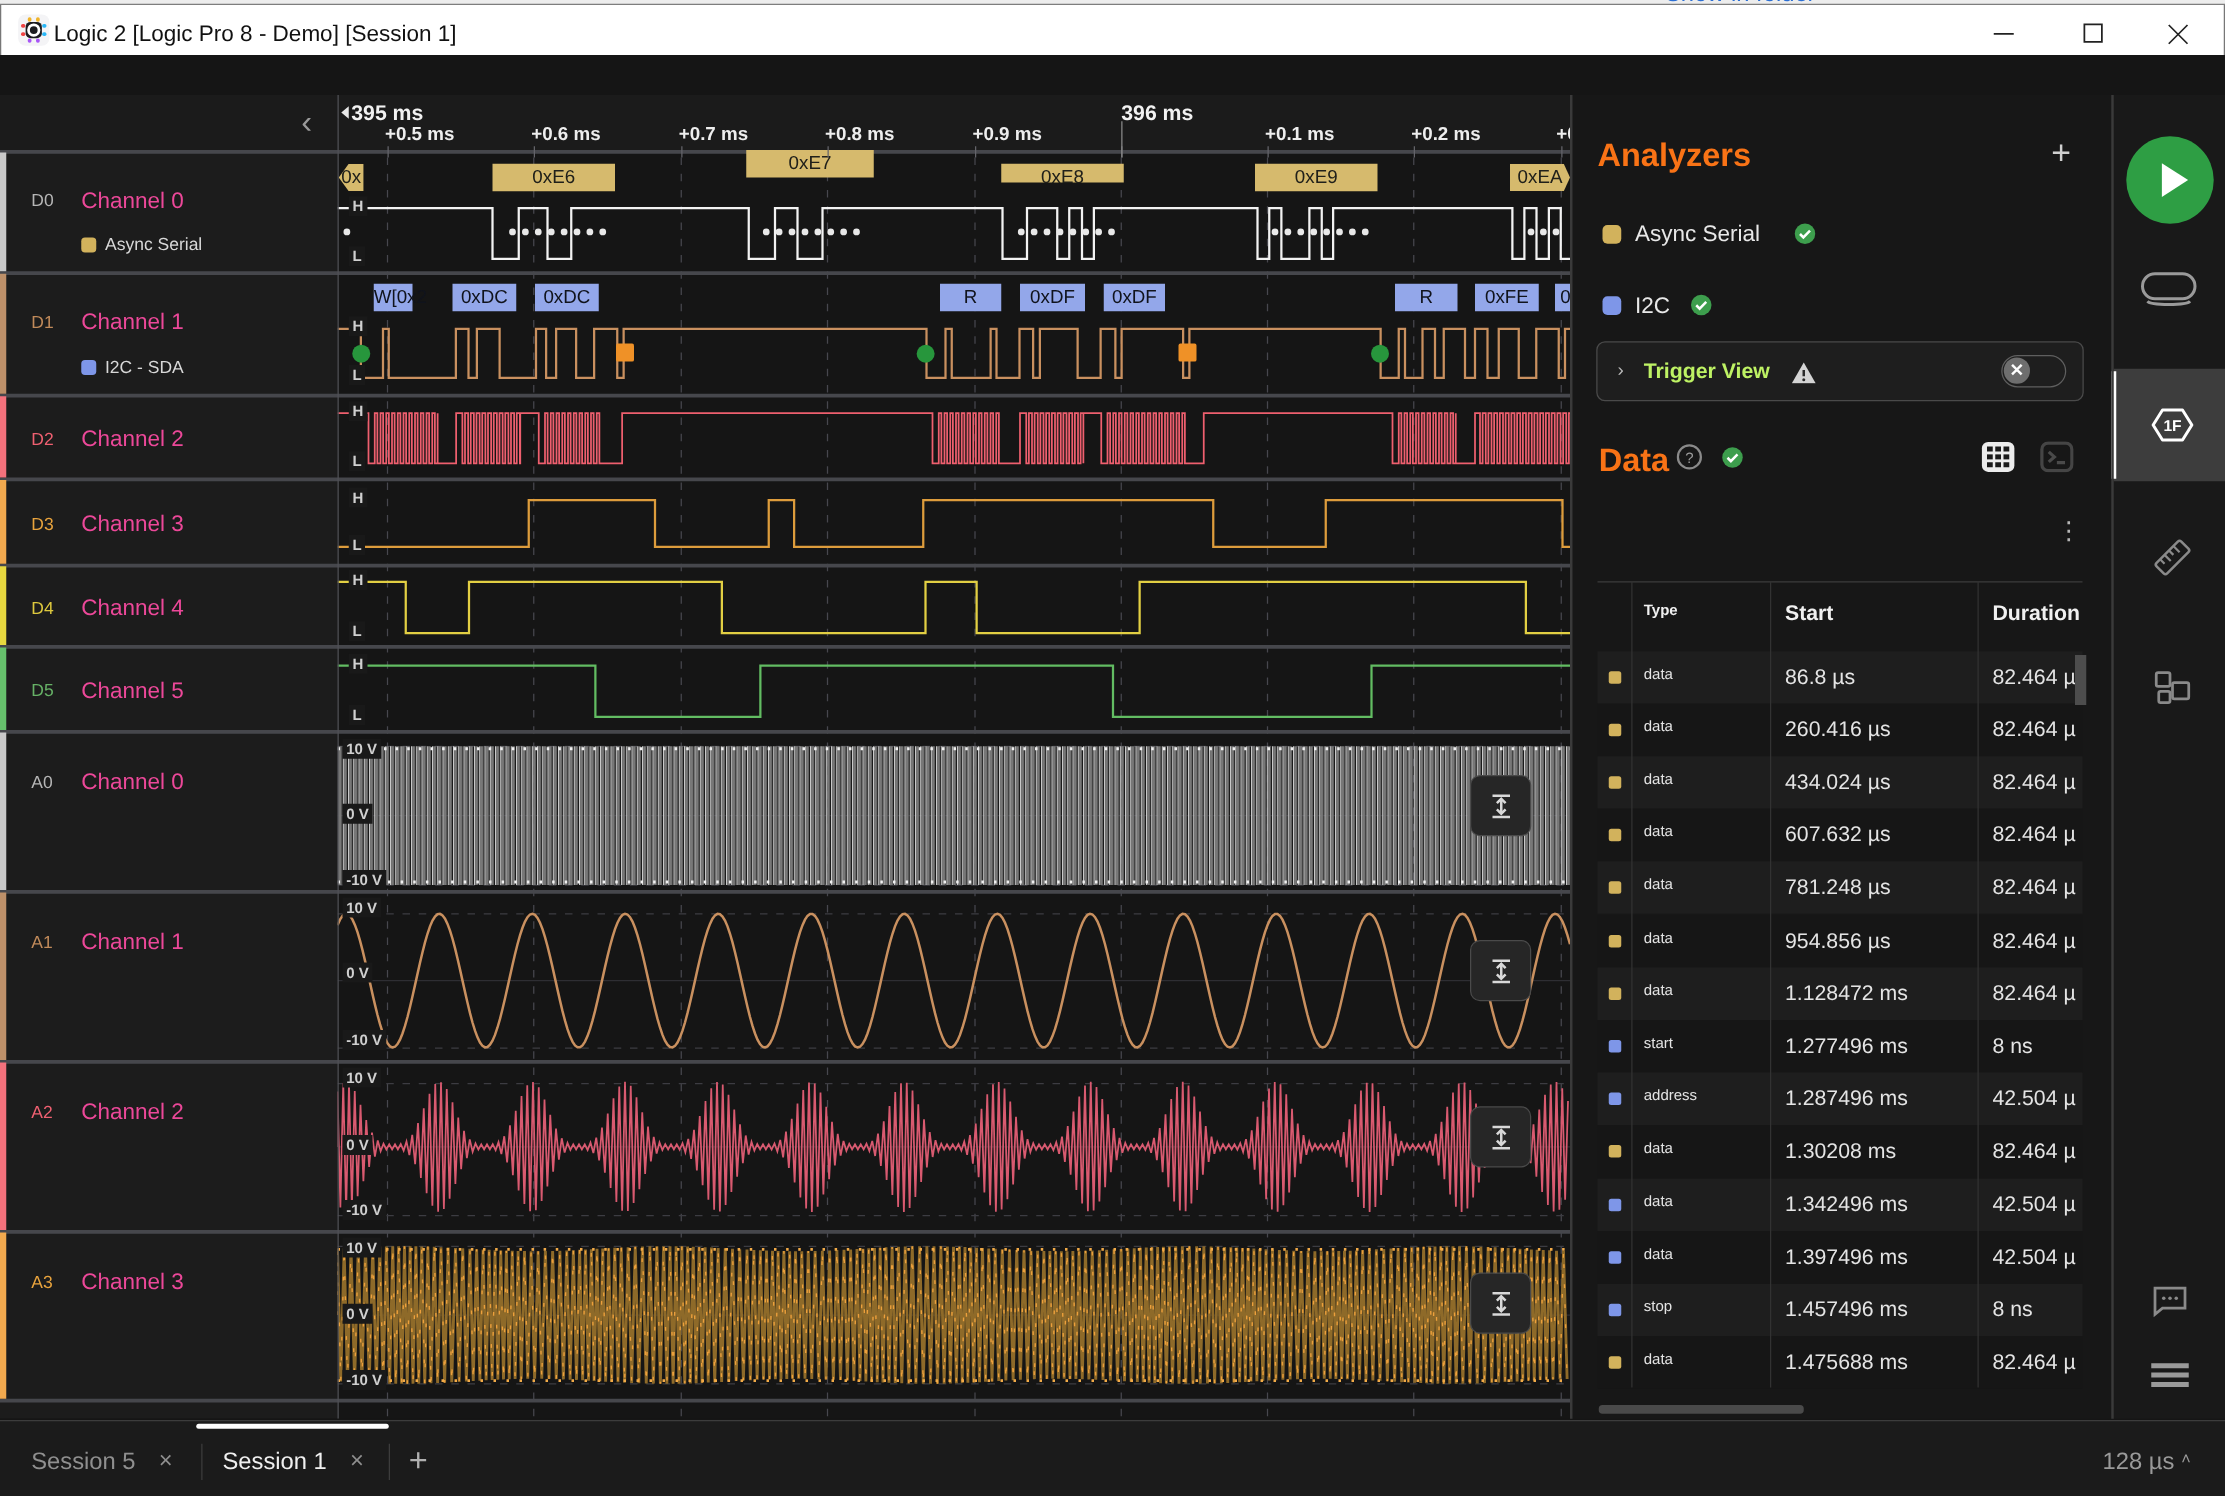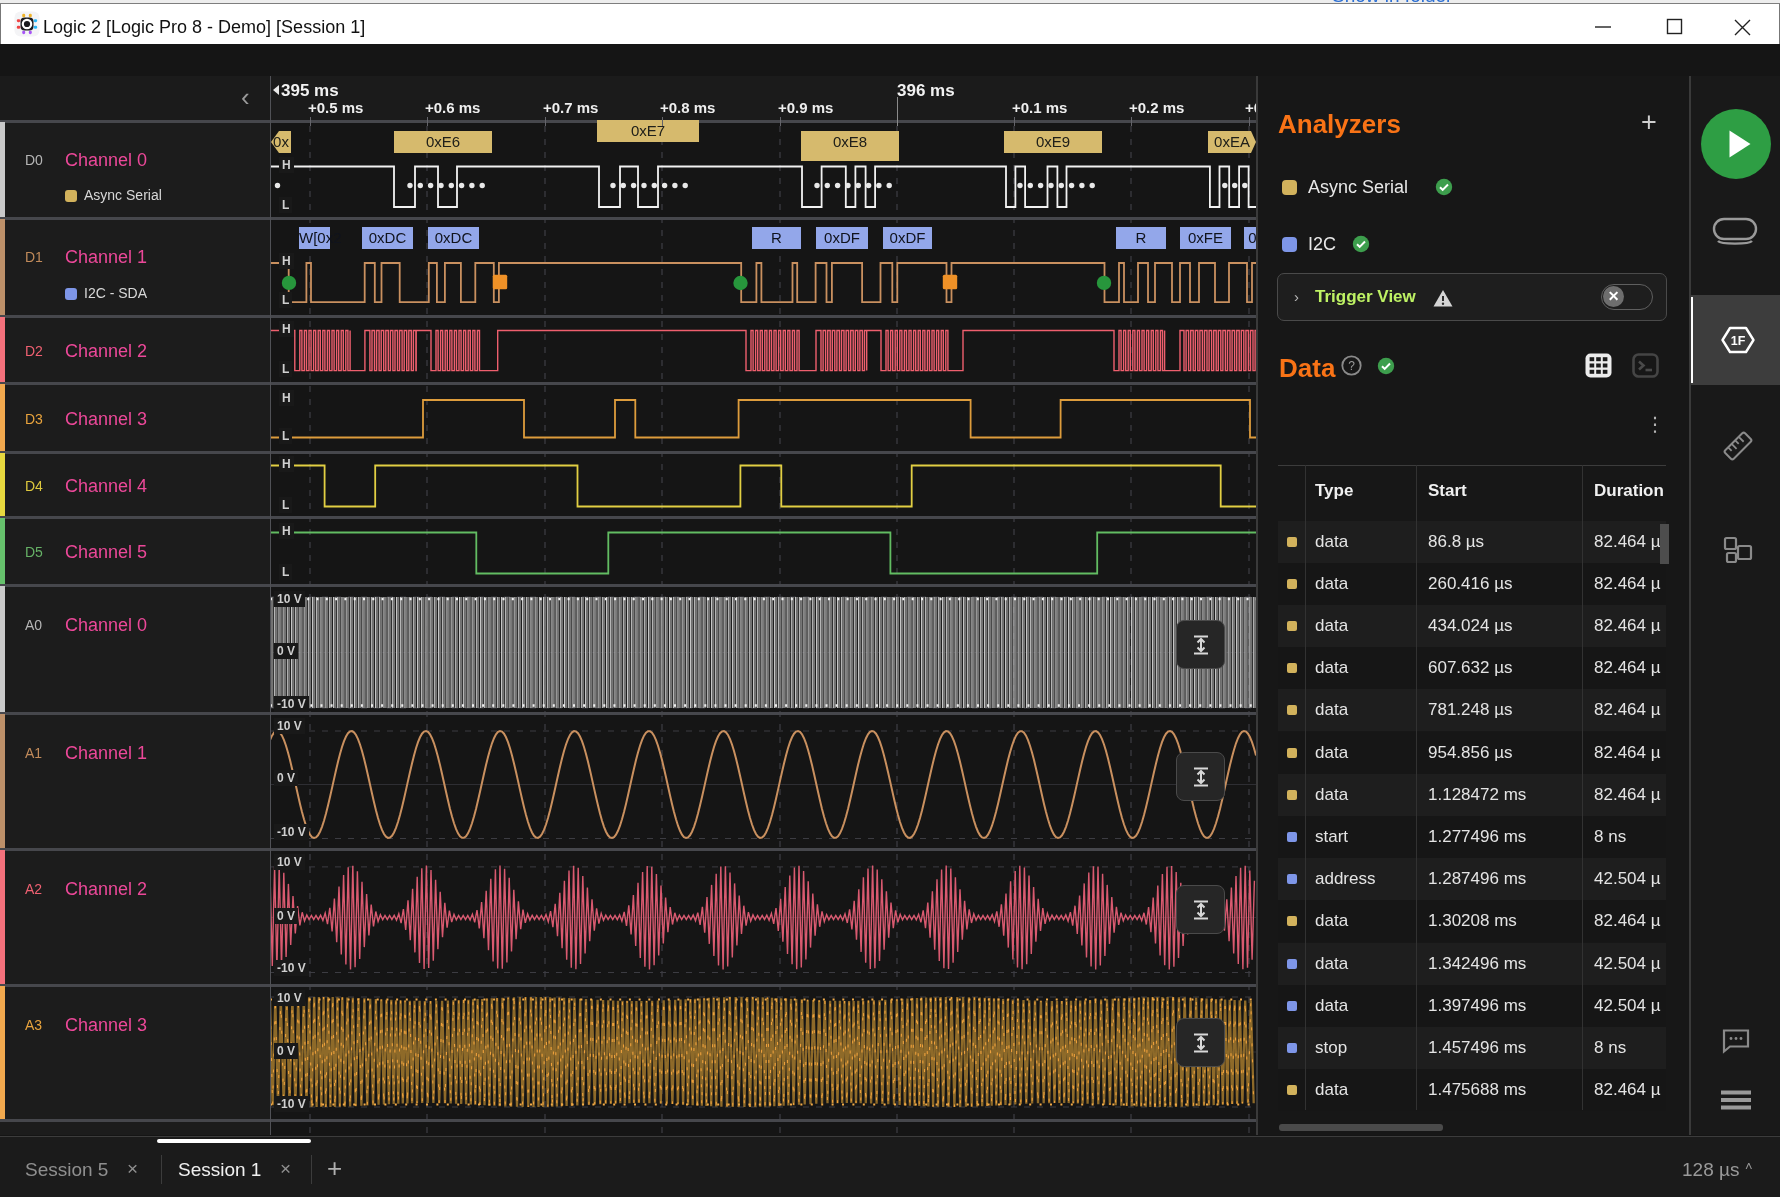--- a/index.html
+++ b/index.html
@@ -33,21 +33,21 @@
 .sb-title {position:absolute;font-size:26px;font-weight:bold;color:#f97316}
 .sb-item {position:absolute;font-size:18px;color:#e8e8e8}
 .asq2 {position:absolute;width:15px;height:15px;border-radius:4px}
 .tview {position:absolute;left:1277px;top:273px;width:390px;height:48px;background:#1e1e1e;border:1px solid #4a4a4a;border-radius:7px}
 .toggle {position:absolute;left:323px;top:10px;width:52px;height:26px;border:1.5px solid #5f5f5f;border-radius:14px}
 .knob {position:absolute;left:1px;top:1px;width:21px;height:21px;background:#6e6e6e;border-radius:50%;color:#fff;font-size:14px;font-weight:bold;text-align:center;line-height:21px}
 .search {position:absolute;left:1278px;top:403px;width:355px;height:45px;background:#1d1d1d;border:1px solid #414141;border-radius:6px;color:#7a7a7a;font-size:17px;line-height:43px;padding-left:15px}
 .thead {position:absolute;left:1278px;top:465px;width:388px;height:55px;font-weight:bold;color:#f0f0f0}
 .thead .tc1,.thead .tc2,.thead .tc3 {top:16px}
 .trow {position:absolute;left:1278px;width:388px;height:42.2px;color:#e4e4e4}
-.tc1 {position:absolute;left:37px;top:11px;font-size:17px}
+.tc1 {position:absolute;left:37px;top:11px;font-size:12px}
 .tc2 {position:absolute;left:150px;top:11px;font-size:17px}
 .tc3 {position:absolute;left:316px;top:11px;font-size:17px;width:70px;overflow:hidden;white-space:nowrap}
 .tsq {position:absolute;left:9px;top:16px;width:10px;height:10px;border-radius:2px}
 .tvline {position:absolute;top:465px;width:1px;height:645px;background:#323232}
 .toolbar {position:absolute;left:1691px;top:76px;width:89px;height:1059px;background:#191919}
 .bottombar {position:absolute;left:0;top:1136px;width:1780px;height:61px;background:#1b1b1b;border-top:1px solid #3c3c3c}
 </style></head>
 <body>
 <div id="win">
 <div class="topstrip">
@@ -229,21 +229,21 @@
         <div class="vl" style="top:826px">-10 V</div>
         <div class="vl" style="top:856px">10 V</div>
         <div class="vl" style="top:910px">0 V</div>
         <div class="vl" style="top:962px">-10 V</div>
         <div class="vl" style="top:992px">10 V</div>
         <div class="vl" style="top:1045px">0 V</div>
         <div class="vl" style="top:1098px">-10 V</div>
         <div class="sbox sboxL" style="left:271px;top:131px;width:20px;height:22px;line-height:22px">0x</div>
         <div class="sbox" style="left:394px;top:131px;width:98px;height:22px;line-height:22px">0xE6</div>
         <div class="sbox" style="left:597px;top:120px;width:102px;height:22px;line-height:22px">0xE7</div>
-        <div class="sbox" style="left:801px;top:131px;width:98px;height:30px;line-height:22px">0xE8</div>
+        <div class="sbox" style="left:801px;top:131px;width:98px;height:15px;line-height:22px">0xE8</div>
         <div class="sbox" style="left:1004px;top:131px;width:98px;height:22px;line-height:22px">0xE9</div>
         <div class="sbox sboxR" style="left:1208px;top:131px;width:48px;height:22px;line-height:22px">0xEA</div>
         <div class="ibox" style="left:299px;top:227px;width:31px;height:22px;line-height:22px">W[0x2</div>
         <div class="ibox" style="left:362px;top:227px;width:51px;height:22px;line-height:22px">0xDC</div>
         <div class="ibox" style="left:428px;top:227px;width:51px;height:22px;line-height:22px">0xDC</div>
         <div class="ibox" style="left:752px;top:227px;width:49px;height:22px;line-height:22px">R</div>
         <div class="ibox" style="left:816px;top:227px;width:52px;height:22px;line-height:22px">0xDF</div>
         <div class="ibox" style="left:883px;top:227px;width:49px;height:22px;line-height:22px">0xDF</div>
         <div class="ibox" style="left:1116px;top:227px;width:50px;height:22px;line-height:22px">R</div>
         <div class="ibox" style="left:1180px;top:227px;width:51px;height:22px;line-height:22px">0xFE</div>

